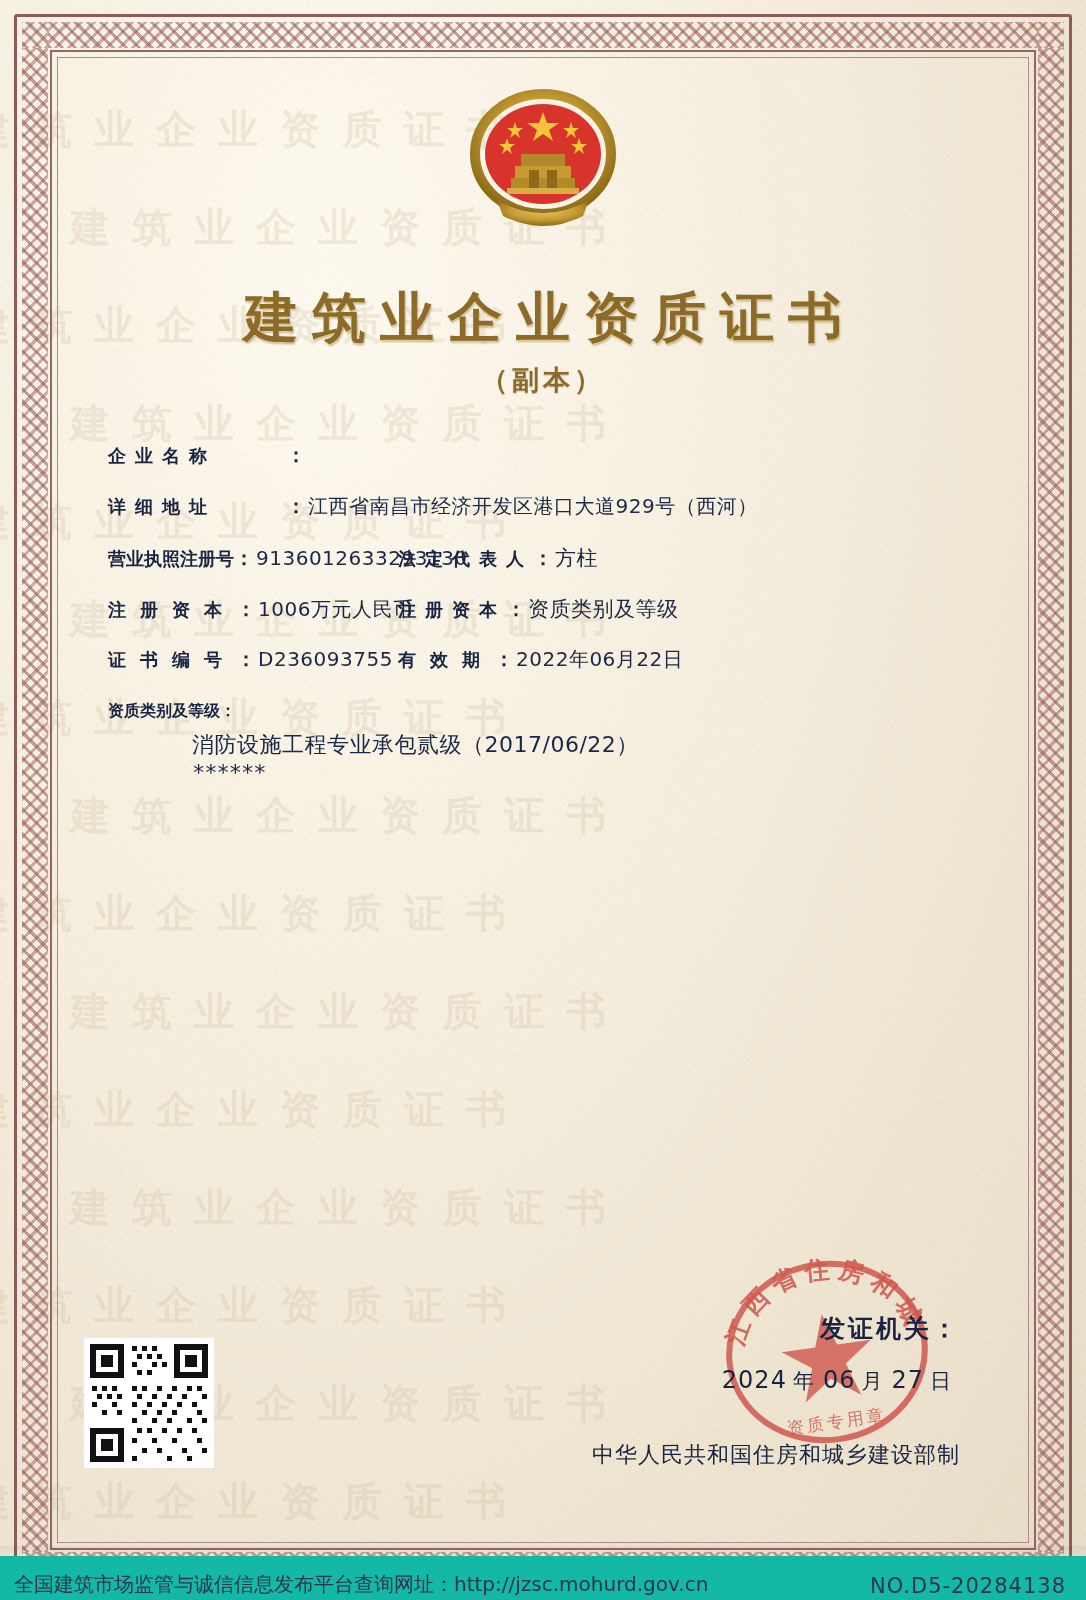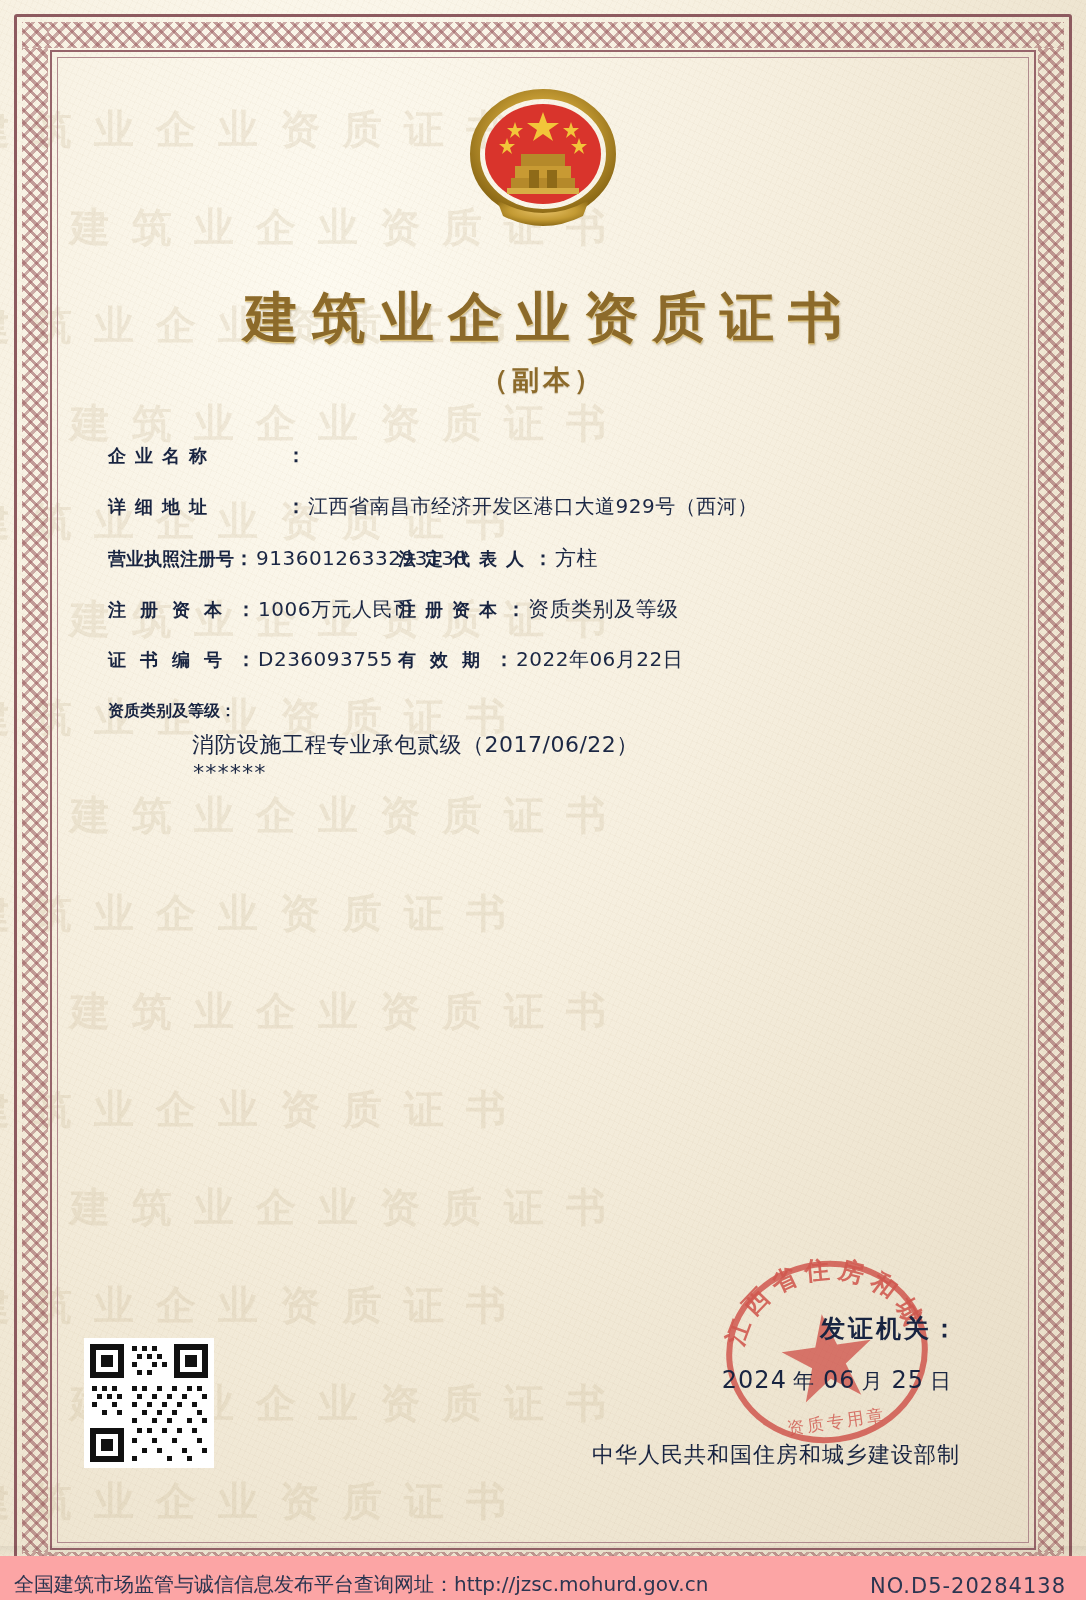--- a/index.html
+++ b/index.html
@@ -256,21 +256,21 @@
     width: 130px;
     height: 130px;
   }
 
   
   .footer {
     position: absolute;
     left: 0; right: 0;
     bottom: 0;
     height: 44px;
-    background: #fca5a5;
+    background: #14b8a6;
   }
   .footer-left {
     position: absolute;
     left: 14px;
     bottom: 2px;
     font-family: "DejaVu Sans", sans-serif;
     font-size: 20px;
     color: #2b3550;
     white-space: nowrap;
   }
@@ -425,21 +425,21 @@
           <textPath href="#sealArc" startOffset="8%" letter-spacing="7">江西省住房和城乡建设厅</textPath>
         </text>
         <text x="109" y="176" text-anchor="middle" font-family="DejaVu Sans, sans-serif" font-size="17" fill="#c8302a" opacity="0.8" letter-spacing="3">资质专用章</text>
       </g>
     </svg>
   </div>
 
   <div class="issuer">发证机关：</div>
 
   <div class="issue-date">
-    <span class="num">2024</span><span class="unit">年</span><span class="num">06</span><span class="unit">月</span><span class="num">25</span><span class="unit">日</span>
+    <span class="num">2024</span><span class="unit">年</span><span class="num">06</span><span class="unit">月</span><span class="num">27</span><span class="unit">日</span>
   </div>
 
   <div class="ministry">中华人民共和国住房和城乡建设部制</div>
 
   <div class="qr">
     <svg width="130" height="130" viewBox="0 0 130 130" shape-rendering="crispEdges">
       <rect x="0" y="0" width="130" height="130" fill="#ffffff"></rect>
       <g fill="#111111">
         <rect x="6" y="6" width="34" height="34"></rect>
         <rect x="12" y="12" width="22" height="22" fill="#ffffff"></rect>

